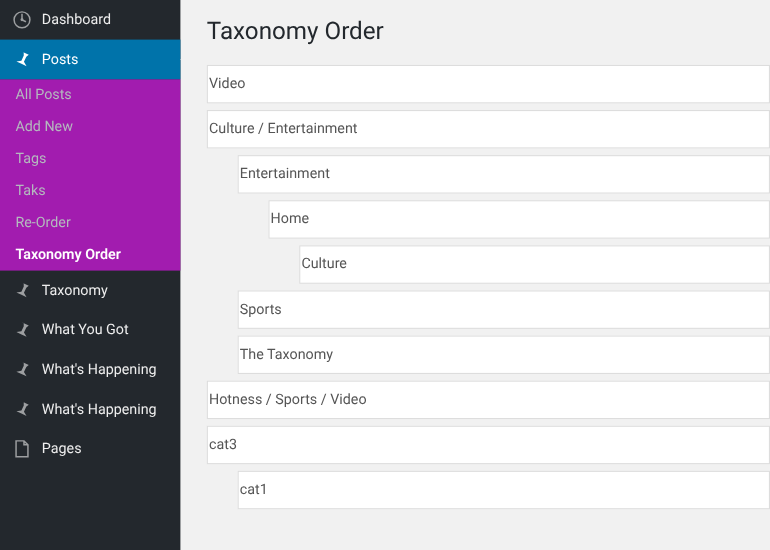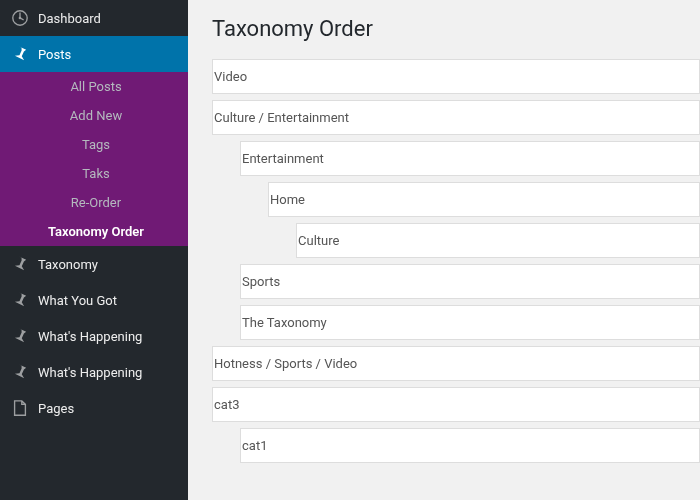--- a/index.html
+++ b/index.html
@@ -1,29 +1,29 @@
 <!DOCTYPE html>
 <html><head>
 <meta charset="utf-8">
 <style>
   * { box-sizing: border-box; margin: 0; padding: 0; }
   html, body { width: 700px; height: 500px; overflow: hidden; font-family: -apple-system, BlinkMacSystemFont, "Segoe UI", Roboto, "Helvetica Neue", Arial, sans-serif; }
   body { display: flex; background: #f1f1f1; }
 
   
-  .sidebar { width: 188px; height: 500px; background: #23282d; color: #eee; flex-shrink: 0; font-size: 13px; }
+  .sidebar { width: 164px; height: 500px; background: #23282d; color: #eee; flex-shrink: 0; font-size: 13px; }
   .menu-item { display: flex; align-items: center; padding: 8px 8px 8px 10px; color: #eee; cursor: pointer; }
   .menu-item .icon { width: 20px; height: 20px; margin-right: 8px; display: inline-flex; align-items: center; justify-content: center; opacity: .6; }
   .menu-item.active { background: #0073aa; color: #fff; position: relative; text-align: right; }
   .menu-item.active .icon { opacity: 1; }
   .menu-item.active::after {
     content: ""; position: absolute; right: -8px; top: 50%; margin-top: -8px;
     border: 8px solid transparent; border-right-color: #f1f1f1;
   }
-  .submenu { background: #701a75; text-align: center; }
+  .submenu { background: #a21caf; }
   .submenu .sub-item { padding: 7px 10px 7px 14px; color: #b4b9be; cursor: pointer; font-size: 13px; }
   .submenu .sub-item.current { color: #fff; font-weight: 600; }
 
   svg { width: 18px; height: 18px; }
 
   
   .main { flex: 1; padding: 10px 0 0 24px; height: 500px; overflow: hidden; }
   .page-title { font-size: 22px; font-weight: 400; color: #23282d; margin: 6px 0 18px 0; }
 
   .tax-list { font-size: 13px; color: #555; }

